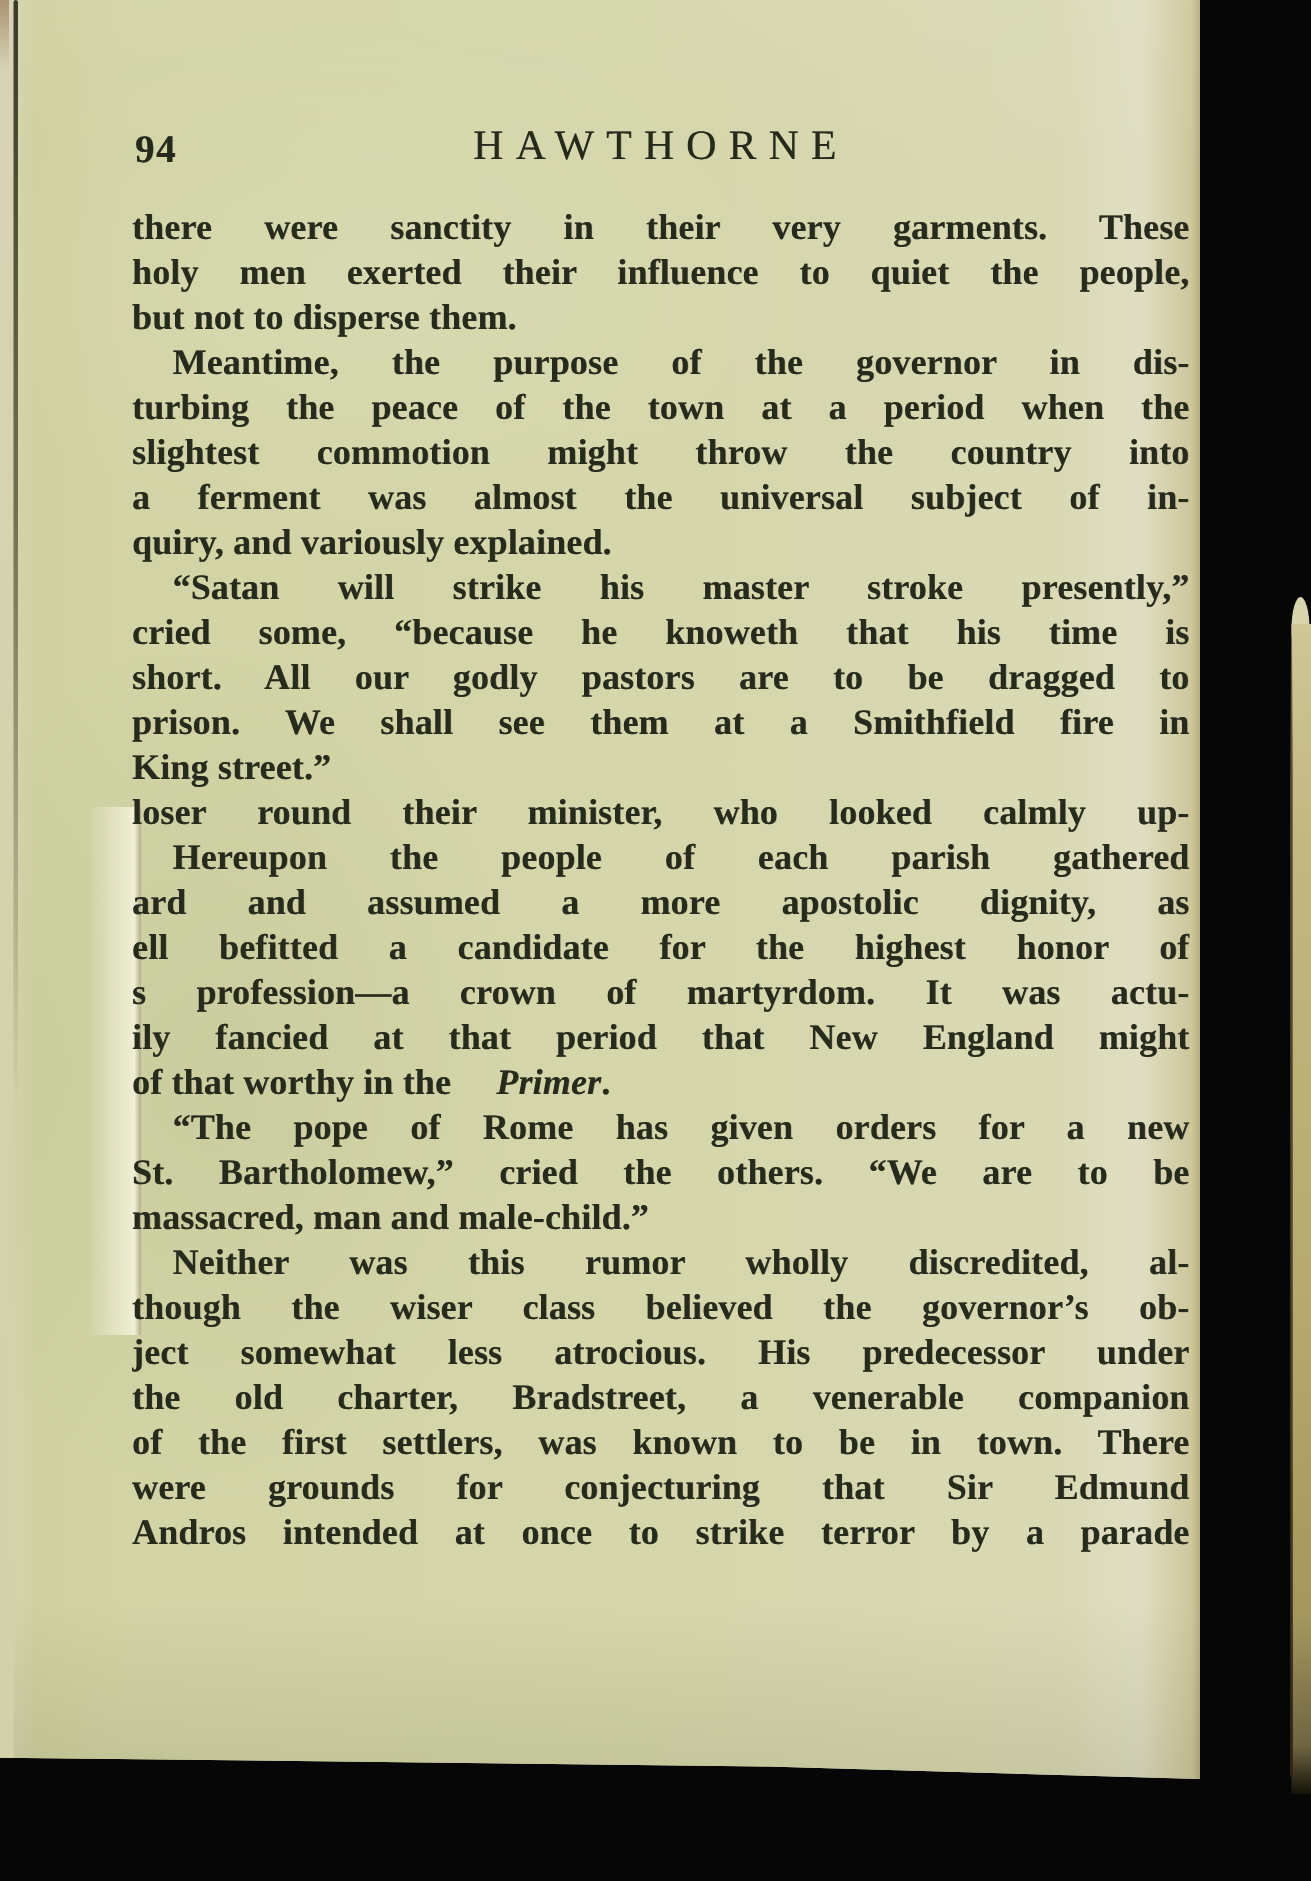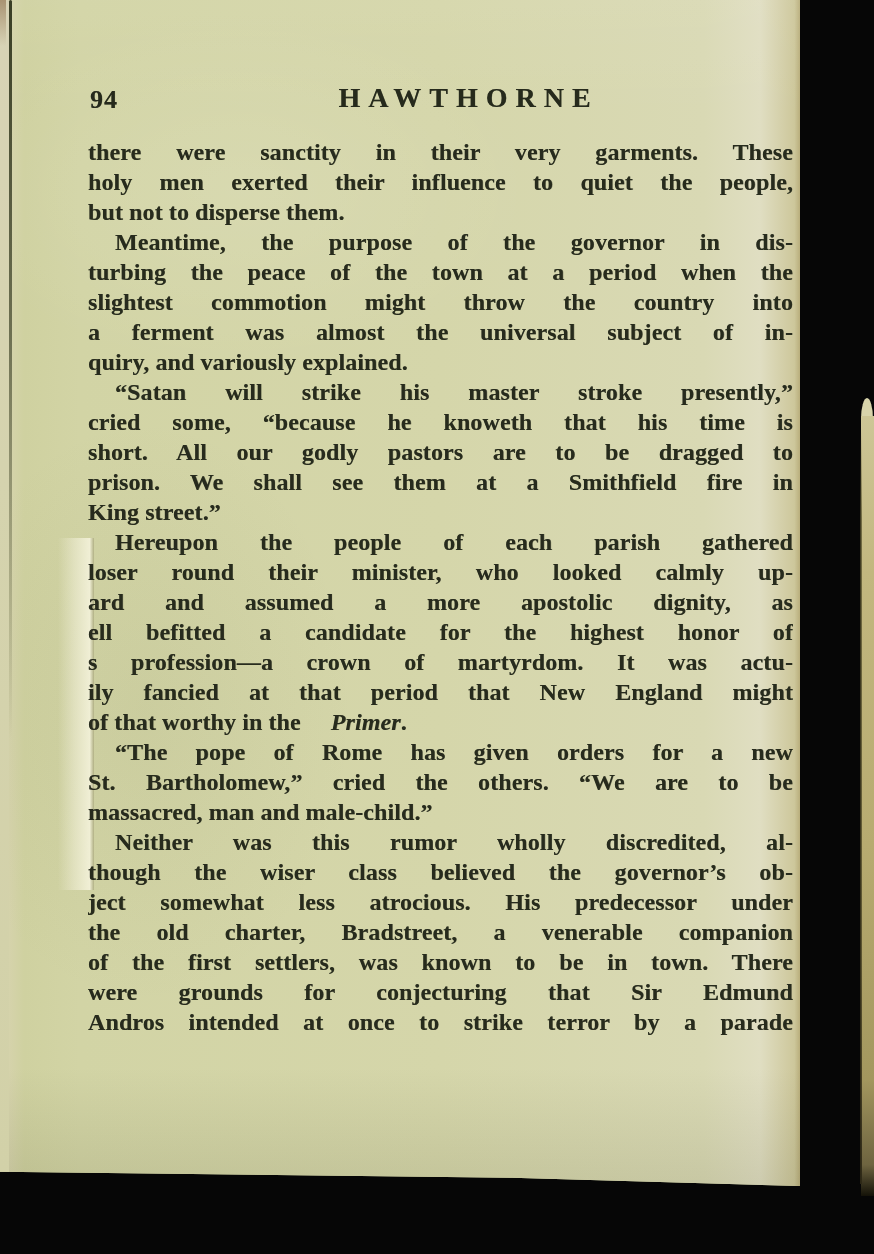--- a/index.html
+++ b/index.html
@@ -35,22 +35,22 @@
   .right-strip{position:absolute;right:0;top:416px;width:13px;height:780px;
     background:linear-gradient(to bottom, #cdc696 0%, #c2b77f 20%, #b7ab70 55%, #a3975e 85%, #6e6440 96%, #141208 100%);}
   .right-crease{position:absolute;right:12px;top:428px;width:2px;height:756px;
     background:linear-gradient(to bottom, rgba(85,80,45,0), rgba(85,80,45,0.75) 12%, rgba(70,64,34,0.8) 70%, rgba(45,40,22,0.95) 100%);}
 
   
   .header{position:absolute;left:88px;top:82px;width:705px;height:36px;color:#262a1c;}
   .page-number{position:absolute;left:2px;top:3px;font-size:26px;font-weight:700;letter-spacing:1px;
     text-shadow:0.3px 0.3px 0.4px rgba(35,40,25,0.55);}
   .running-head{position:absolute;left:50%;transform:translateX(-50%);top:0;
-    font-size:28px;font-weight:700;letter-spacing:8px;white-space:nowrap;
-    text-shadow:0.3px 0.3px 0.4px rgba(35,40,25,0.55);margin-left:28px;}
+    font-size:28px;font-weight:400;letter-spacing:8px;white-space:nowrap;
+    text-shadow:0.3px 0.3px 0.4px rgba(35,40,25,0.55);}
 
   .text-block{position:absolute;left:88px;top:137px;width:705px;color:#272b1d;
     font-size:24px;font-weight:600;}
   .line{height:30px;line-height:30px;text-align:justify;text-align-last:justify;
     overflow:hidden;letter-spacing:0.1px;
     text-shadow:0.3px 0.3px 0.4px rgba(35,40,25,0.5);}
   .line.endline{text-align-last:left;}
   .line.indent{text-indent:27px;}
   .it{font-style:italic;margin-left:24px;}
 </style>
@@ -77,22 +77,22 @@
         <div class="line indent"><span>Meantime, the purpose of the governor in dis-</span></div>
         <div class="line"><span>turbing the peace of the town at a period when the</span></div>
         <div class="line"><span>slightest commotion might throw the country into</span></div>
         <div class="line"><span>a ferment was almost the universal subject of in-</span></div>
         <div class="line endline"><span>quiry, and variously explained.</span></div>
         <div class="line indent"><span>“Satan will strike his master stroke presently,”</span></div>
         <div class="line"><span>cried some, “because he knoweth that his time is</span></div>
         <div class="line"><span>short. All our godly pastors are to be dragged to</span></div>
         <div class="line"><span>prison. We shall see them at a Smithfield fire in</span></div>
         <div class="line endline"><span>King street.”</span></div>
+        <div class="line"><span>loser round their minister, who looked calmly up-</span></div>
         <div class="line indent"><span>Hereupon the people of each parish gathered</span></div>
-        <div class="line"><span>loser round their minister, who looked calmly up-</span></div>
         <div class="line"><span>ard and assumed a more apostolic dignity, as</span></div>
         <div class="line"><span>ell befitted a candidate for the highest honor of</span></div>
         <div class="line"><span>s profession—a crown of martyrdom. It was actu-</span></div>
         <div class="line"><span>ily fancied at that period that New England might</span></div>
         <div class="line endline"><span>of that worthy in the </span><span class="it">Primer</span><span>.</span></div>
         <div class="line indent"><span>“The pope of Rome has given orders for a new</span></div>
         <div class="line"><span>St. Bartholomew,” cried the others. “We are to be</span></div>
         <div class="line endline"><span>massacred, man and male-child.”</span></div>
         <div class="line indent"><span>Neither was this rumor wholly discredited, al-</span></div>
         <div class="line"><span>though the wiser class believed the governor’s ob-</span></div>

